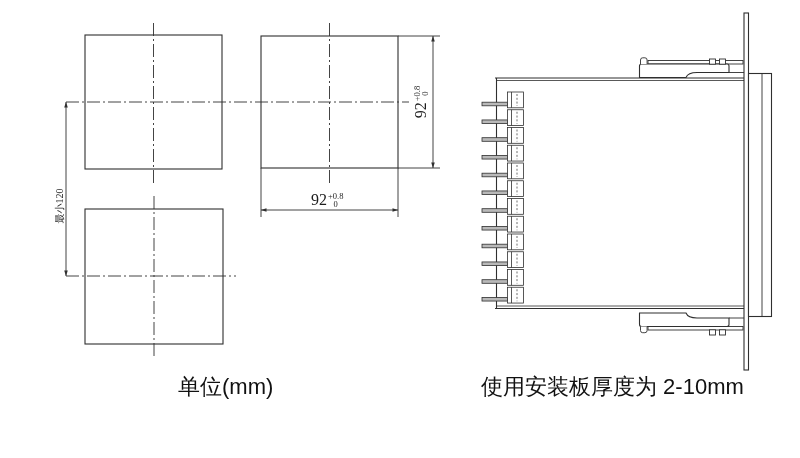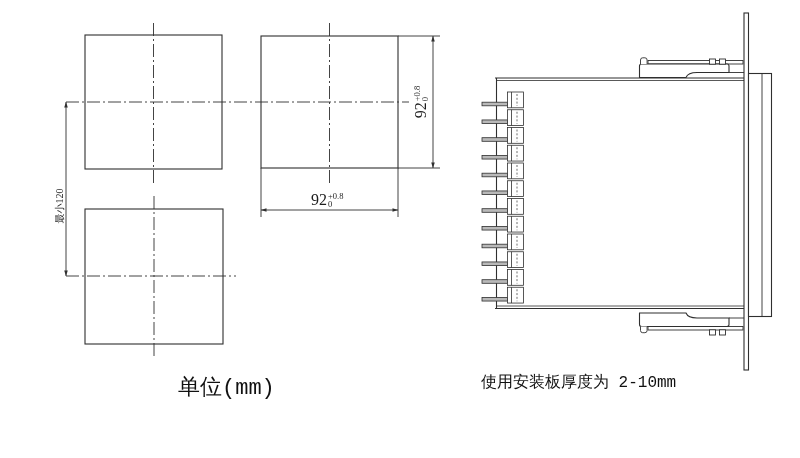--- a/index.html
+++ b/index.html
@@ -13,34 +13,34 @@
     width:800px;height:458px;
     background:#ffffff;
     overflow:hidden;
     font-family:"Liberation Serif","DejaVu Serif",serif;
   }
   #stage svg{position:absolute;left:0;top:0;}
   .caption{
     position:absolute;
     color:var(--text);
     white-space:nowrap;
-    font-family:Liberation Mono, monospace;
+    font-family:Liberation Sans, sans-serif;
     text-align:right;
   }
   #unit-label{left:178px;top:372px;font-size:22px;}
-  #panel-note{left:481px;top:372px;font-size:16px;}
+  #panel-note{left:481px;top:372px;font-size:22px;}
   #diagram-title{left:343px;top:417px;font-size:25px;}
   .dim-label{
     position:absolute;
     display:flex;align-items:center;
     color:#1d1d1d;white-space:nowrap;
     font-family:"Liberation Serif","DejaVu Serif",serif;
   }
   .dim-num{font-size:16px;line-height:12px;}
-  .dim-tol{display:flex;flex-direction:column;margin-left:1px;}
+  .dim-tol{display:flex;flex-direction:column;margin-left:1px;align-items:center;}
   .dim-tol span{font-size:8.5px;line-height:8px;letter-spacing:0;}
   #dim-width{left:311px;top:192px;}
   #dim-height{left:405px;top:92px;width:32px;height:20px;transform:rotate(-90deg);transform-origin:center;justify-content:center;}
   #dim-spacing{left:38px;top:200px;width:44px;height:12px;transform:rotate(-90deg);transform-origin:center;font-size:10px;justify-content:center;color:#1d1d1d;}
 </style>
 </head>
 <body>
 
 <div id="stage">
 

